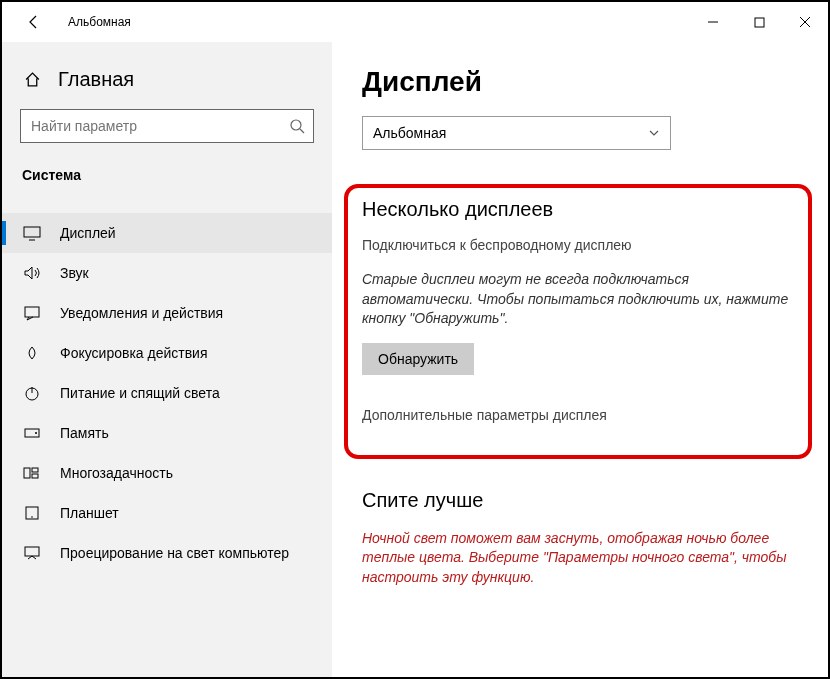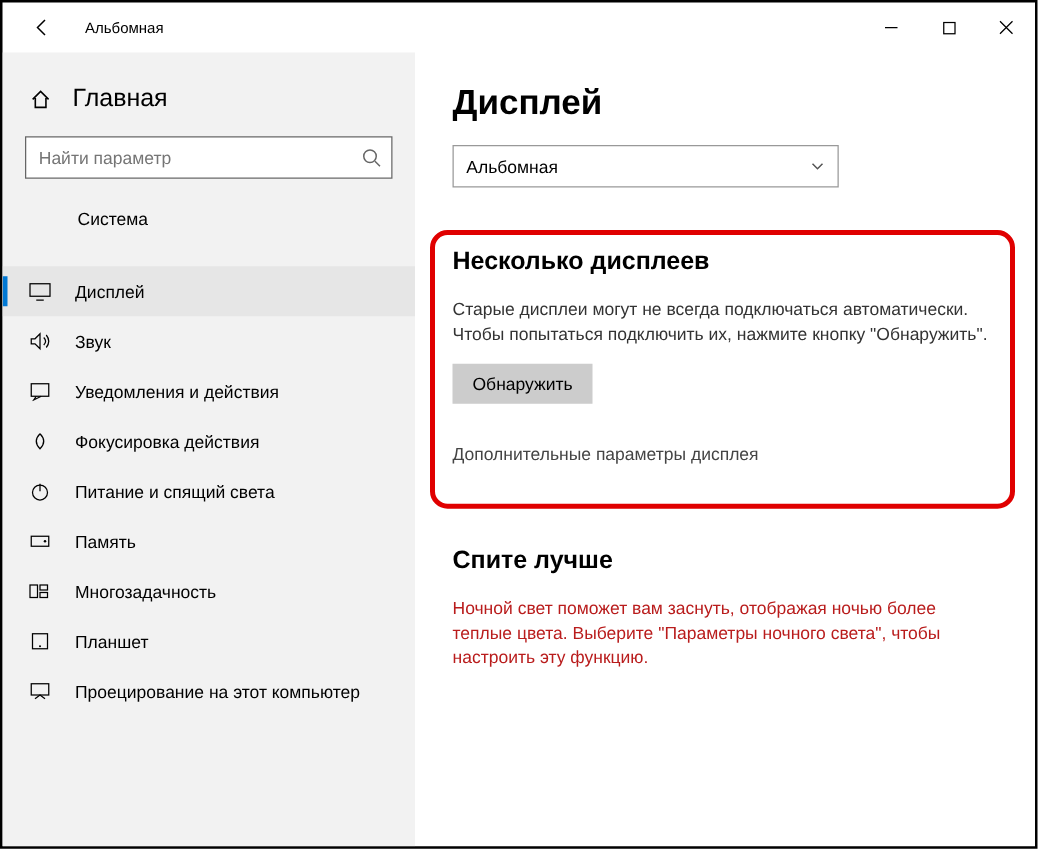--- a/index.html
+++ b/index.html
@@ -56,23 +56,22 @@
     height: 34px;
     display: flex; align-items: center;
     padding: 0 8px;
   }
   .search-box input {
     flex: 1; border: none; outline: none;
     font-size: 14px; color: #555; background:transparent;
   }
   .category-label {
     padding: 14px 20px 10px 20px;
-    font-weight: 400;
-    font-size: 14px;
-    margin-left: 40px;
+    font-weight: 700;
+    font-size: 14px;
   }
   .nav-list { padding-top: 20px; }
   .nav-item {
     display: flex; align-items: center;
     padding: 12px 20px 12px 20px;
     cursor: pointer;
     font-size: 14px;
     position: relative;
   }
   .nav-item.active::before {
@@ -105,29 +104,29 @@
     margin-bottom: 34px;
   }
   .highlight-box {
     border: 4px solid #e00000;
     border-radius: 14px;
     padding: 10px 14px 18px 14px;
     margin-left: -18px;
     margin-right: -14px;
   }
   .section-heading {
-    font-size: 20px; font-weight: 700;
+    font-size: 20px; font-weight: 400;
     margin: 0 0 16px 0;
   }
   .link-text {
     color: #444; font-size: 14px;
     margin: 8px 0 14px 0;
     cursor: pointer; display:block;
   }
-  .body-text { color: #333; font-size: 14px; line-height: 1.4; margin: 17px 0 14px 0;}
+  .body-text { color: #333; font-size: 14px; line-height: 1.4; margin: 17px 0 14px 0; font-style: italic;}
   .detect-btn {
     background: #ccc;
     border: none;
     padding: 8px 16px;
     font-size: 14px;
     cursor: pointer;
     margin-bottom: 24px;
   }
   .spacer { height: 30px; }
   svg { display:block; }
@@ -255,39 +254,40 @@
           </span>
         <span>Планшет</span>
       </div>
       <div class="nav-item">
         <span class="icon">
             <svg width="18" height="16" viewBox="0 0 18 16">
               <rect x="2" y="2" width="14" height="9" stroke="#000" fill="none"></rect>
               <path d="M5 14 L9 11 L13 14" stroke="#000" fill="none"></path>
             </svg>
           </span>
-        <span>Проецирование на этот компьютер</span>
+        <span>Проецирование на свет компьютер</span>
       </div>
     </div>
   </div>
 
   <div class="main">
     <h1 class="page-title">Дисплей</h1>
 
     <div class="dropdown">
       <span>Альбомная</span>
       <span>
         <svg width="12" height="12" viewBox="0 0 12 12">
             <path d="M2 4 L6 8 L10 4" stroke="#555" stroke-width="1.2" fill="none"></path>
           </svg>
       </span>
     </div>
 
     <div class="highlight-box">
       <h2 class="section-heading">Несколько дисплеев</h2>
+      <span class="link-text">Подключиться к беспроводному дисплею</span>
       <p class="body-text">Старые дисплеи могут не всегда подключаться автоматически. Чтобы попытаться подключить их, нажмите кнопку "Обнаружить".</p>
       <button class="detect-btn">Обнаружить</button>
       <span class="link-text">Дополнительные параметры дисплея</span>
     </div>
 
     <div class="spacer"></div>
     <h2 class="section-heading">Спите лучше</h2>
     <p class="body-text" style="color:#b91c1c">Ночной свет поможет вам заснуть, отображая ночью более теплые цвета. Выберите "Параметры ночного света", чтобы настроить эту функцию.</p>
 
     <div style="height:22px"></div>

